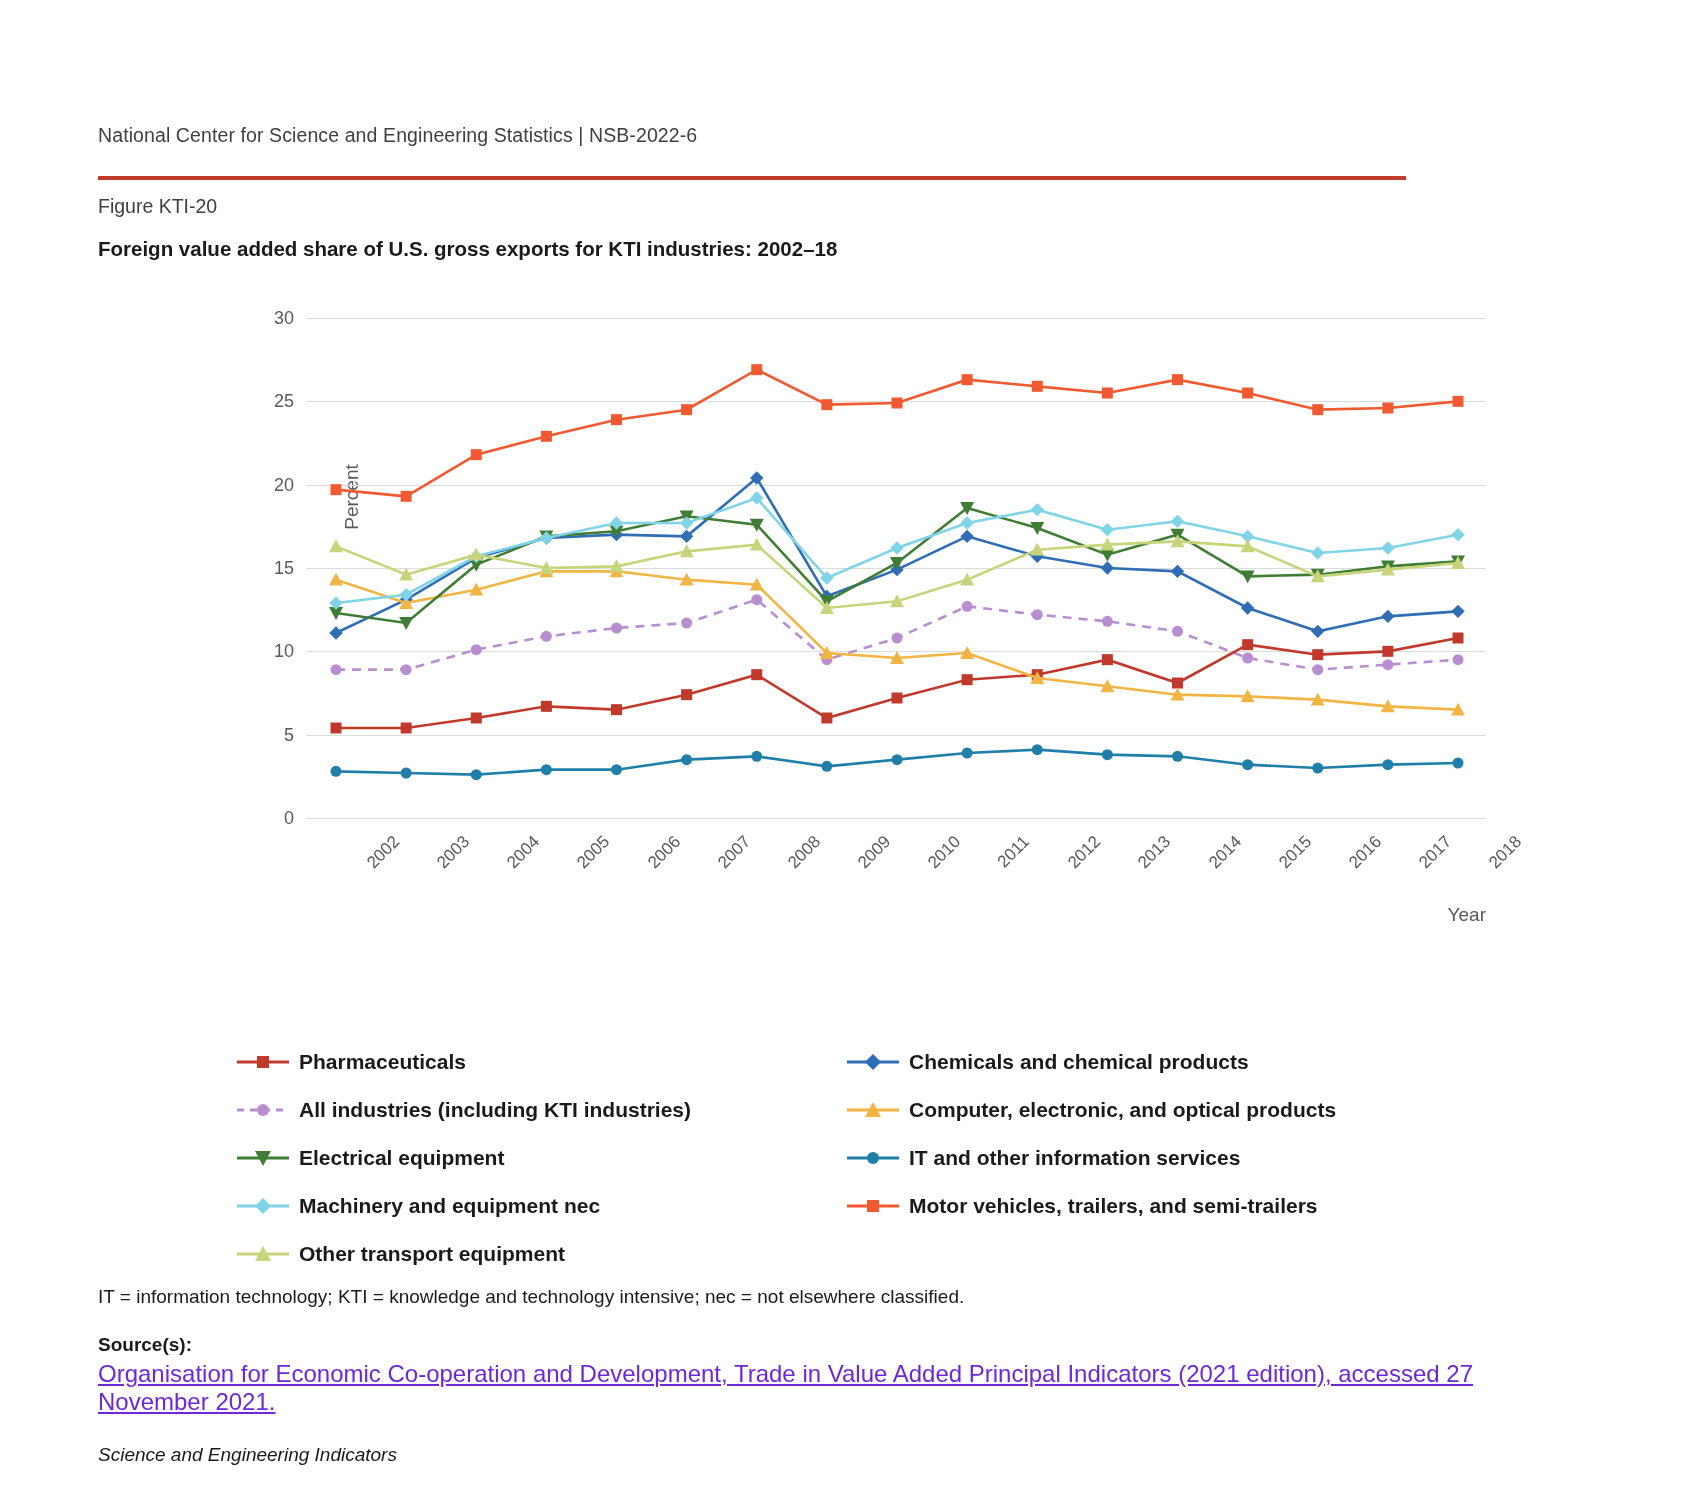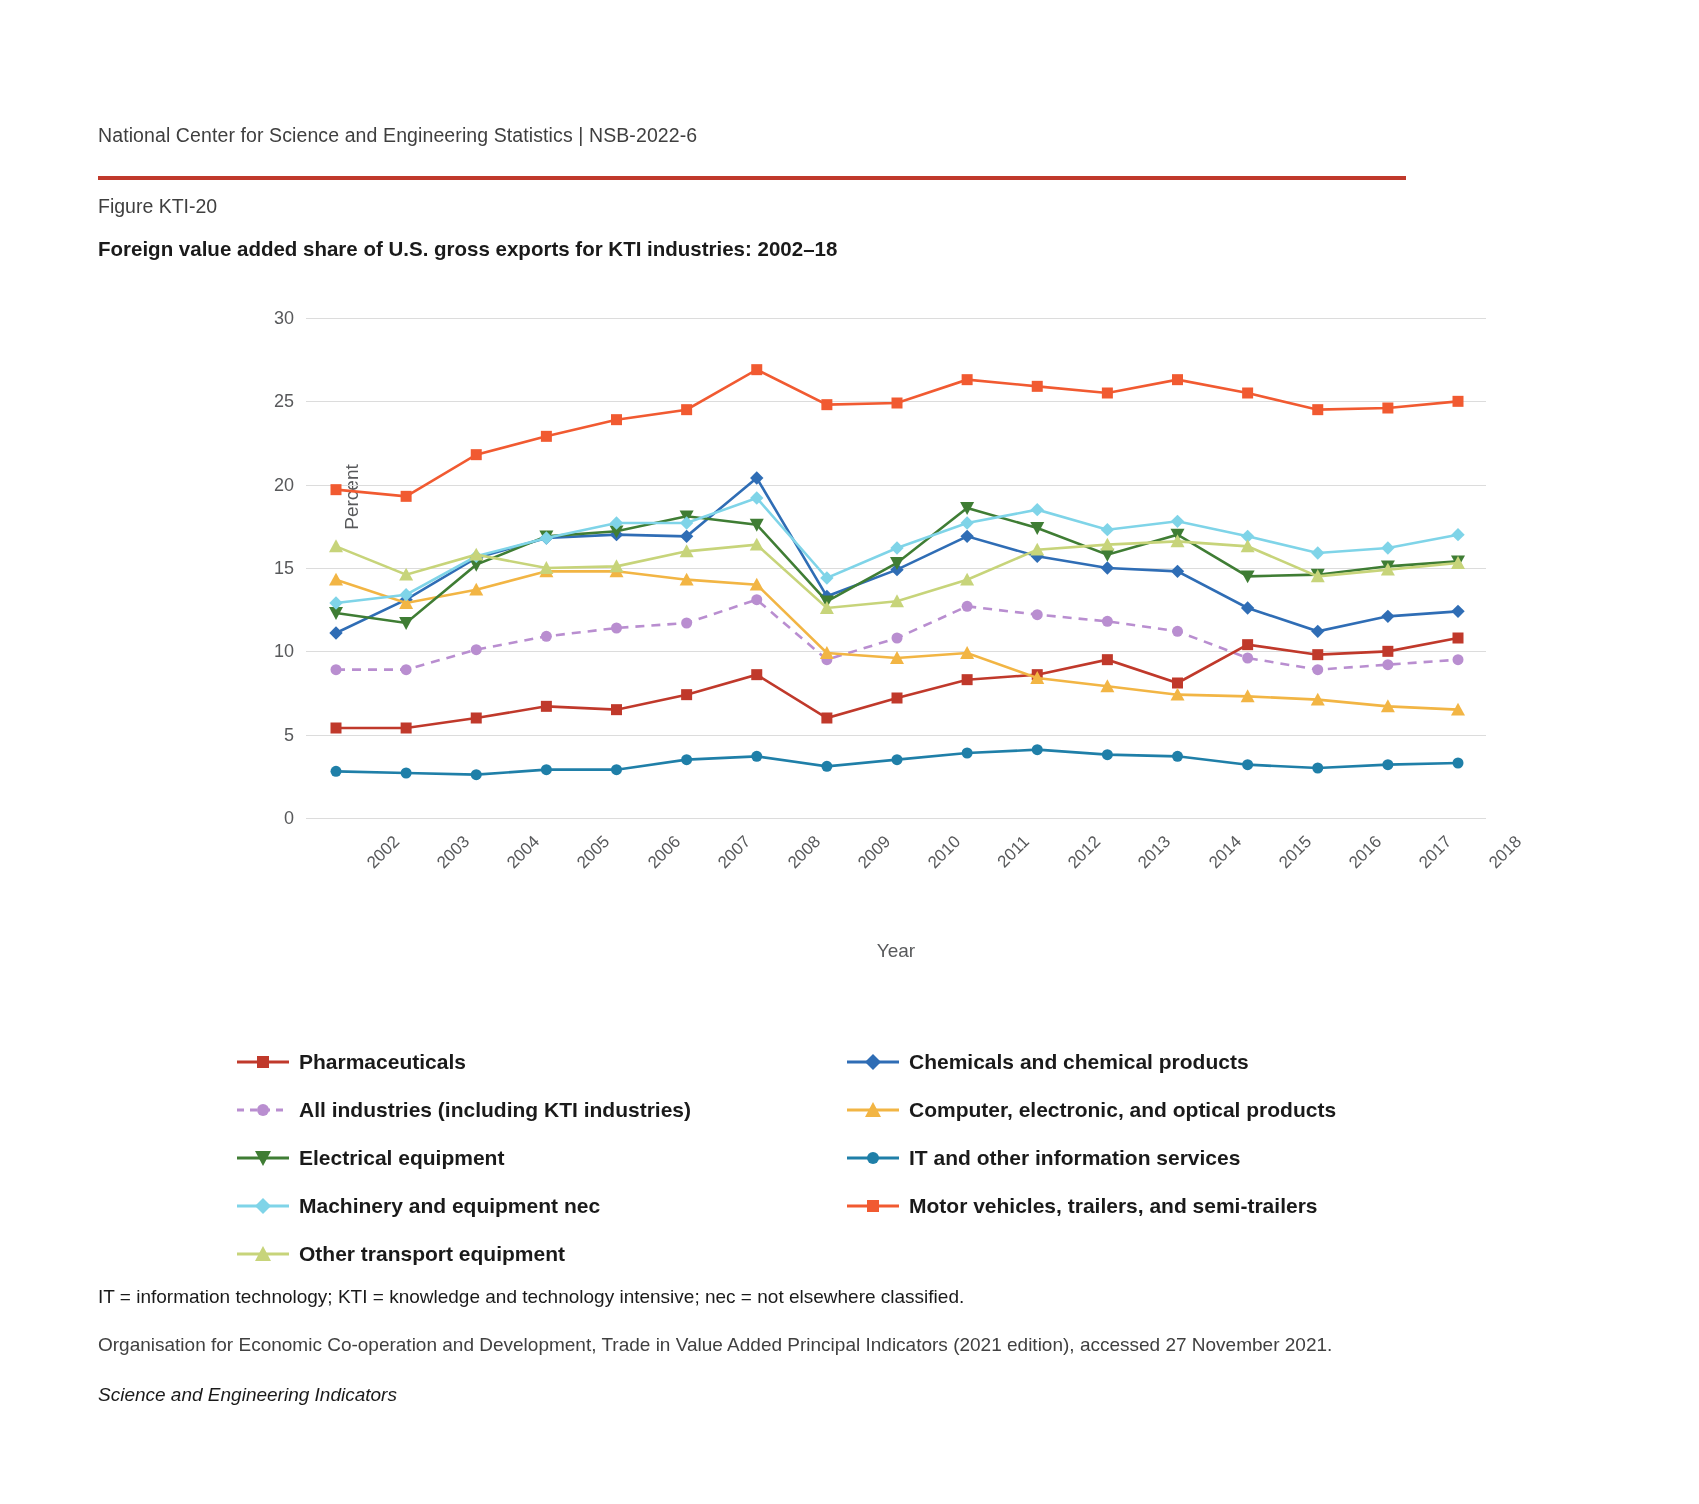--- a/index.html
+++ b/index.html
@@ -78,23 +78,23 @@
     width: 200px;
     text-align: center;
     transform: rotate(-90deg);
     transform-origin: center center;
     font-size: 19px;
     color: #58595b;
   }
   .xlabel {
     position: absolute;
     left: 0;
-    top: 622px;
+    top: 586px;
     width: 1180px;
-    text-align: center;
+    text-align: right;
     font-size: 19px;
     color: #58595b;
   }
   .ytick {
     position: absolute;
     right: 1192px;
     width: 60px;
     text-align: right;
     font-size: 18px;
     color: #58595b;
@@ -164,23 +164,24 @@
     font-size: 19px;
     color: #1a1a1a;
     margin-bottom: 26px;
   }
   .src-label {
     font-size: 19px;
     font-weight: bold;
     color: #1a1a1a;
   }
   .src-text {
-    font-size: 19px;
-    color: #404040;
+    font-size: 24px;
+    color: #6d28d9;
     margin-top: 4px;
+    text-decoration: underline;
   }
   .series-note {
     font-size: 19px;
     font-style: italic;
     color: #1a1a1a;
     margin-top: 28px;
   }
 </style>
 </head>
 <body>
@@ -501,17 +502,18 @@
       <rect x="22" y="6" width="12" height="12" fill="#f15a31"></rect>
     </svg>
           </span>
           <span>Motor vehicles, trailers, and semi-trailers</span>
         </div>
       </div>
   </div>
 
   <div class="notes">
     <div class="note-abbr">IT = information technology; KTI = knowledge and technology intensive; nec = not elsewhere classified.</div>
+    <div class="src-label">Source(s):</div>
     <div class="src-text">Organisation for Economic Co-operation and Development, Trade in Value Added Principal Indicators (2021 edition), accessed 27 November 2021.</div>
     <div class="series-note">Science and Engineering Indicators</div>
   </div>
 
 </div>
 
 </body></html>

